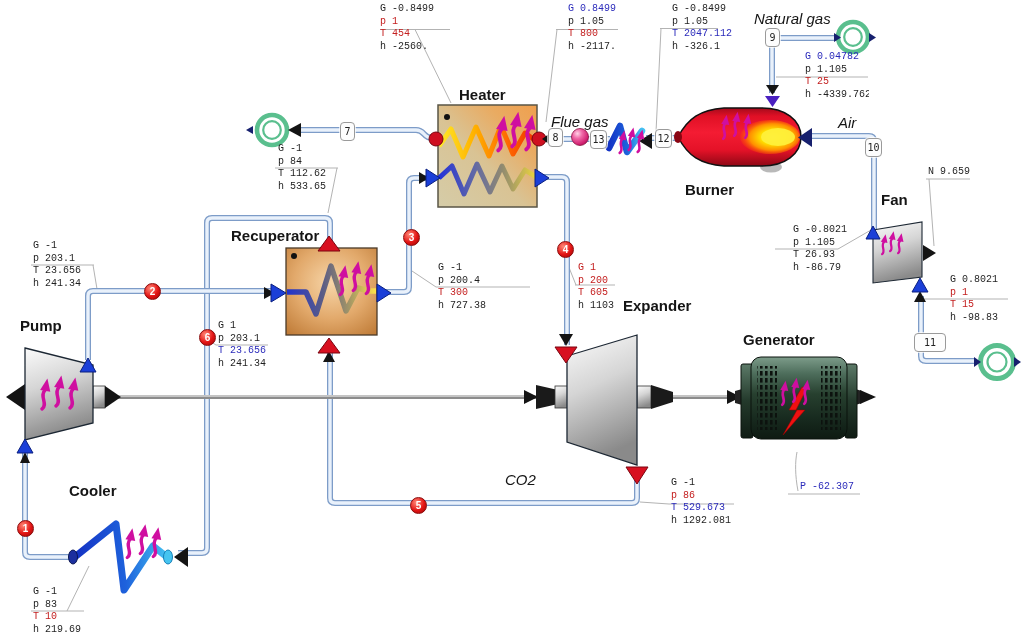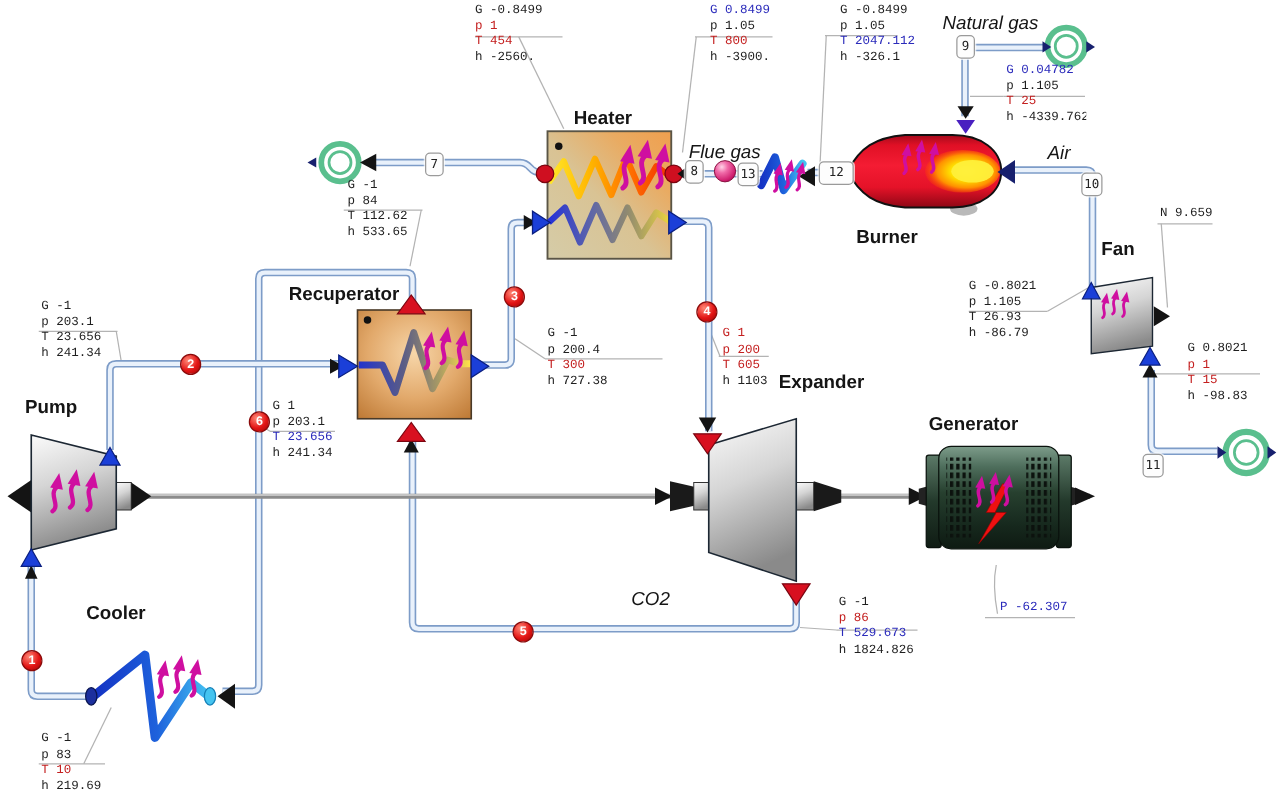--- a/index.html
+++ b/index.html
@@ -345,35 +345,35 @@
 <div class="slabel" style="left:380px;top:3px;width:56px">
   <span class="c-k">G -0.8499</span>
       <span class="c-r">p 1</span>
   <span class="c-r">T 454</span>
       <span class="c-k">h -2560.</span>
 </div>
 <div class="slabel" style="left:568px;top:3px;width:58px">
   <span class="c-b">G 0.8499</span>
       <span class="c-k">p 1.05</span>
   <span class="c-r">T 800</span>
-      <span class="c-k">h -3900.</span>
+      <span class="c-k">h -2117.</span>
 </div>
 <div class="slabel" style="left:672px;top:3px;width:64px">
   <span class="c-k">G -0.8499</span>
       <span class="c-k">p 1.05</span>
   <span class="c-b">T 2047.112</span>
       <span class="c-k">h -326.1</span>
 </div>
 <div class="slabel" style="left:805px;top:51px;width:64px">
   <span class="c-b">G 0.04782</span>
       <span class="c-k">p 1.105</span>
   <span class="c-r">T 25</span>
       <span class="c-k">h -4339.762</span>
 </div>
-<div class="slabel" style="left:775px;top:224px;width:56px">
+<div class="slabel" style="left:793px;top:224px;width:56px">
   <span class="c-k">G -0.8021</span>
       <span class="c-k">p 1.105</span>
   <span class="c-k">T 26.93</span>
       <span class="c-k">h -86.79</span>
 </div>
 <div class="slabel" style="left:928px;top:166px;width:48px">
   <span class="c-k">N 9.659</span>
 </div>
 <div class="slabel" style="left:950px;top:274px;width:54px">
   <span class="c-k">G 0.8021</span>
@@ -408,21 +408,21 @@
 <div class="slabel" style="left:578px;top:262px;width:48px">
   <span class="c-r">G 1</span>
       <span class="c-r">p 200</span>
   <span class="c-r">T 605</span>
       <span class="c-k">h 1103</span>
 </div>
 <div class="slabel" style="left:671px;top:477px;width:66px">
   <span class="c-k">G -1</span>
       <span class="c-r">p 86</span>
   <span class="c-b">T 529.673</span>
-      <span class="c-k">h 1824.826</span>
+      <span class="c-k">h 1292.081</span>
 </div>
 <div class="slabel" style="left:33px;top:586px;width:52px">
   <span class="c-k">G -1</span>
       <span class="c-k">p 83</span>
   <span class="c-r">T 10</span>
       <span class="c-k">h 219.69</span>
 </div>
 <div class="slabel" style="left:800px;top:481px;width:60px">
   <span class="c-b">P -62.307</span>
 </div>
@@ -430,16 +430,16 @@
 <div class="nodeR" style="left:17px;top:520px">1</div>
 <div class="nodeR" style="left:144px;top:283px">2</div>
 <div class="nodeR" style="left:403px;top:229px">3</div>
 <div class="nodeR" style="left:557px;top:241px">4</div>
 <div class="nodeR" style="left:410px;top:497px">5</div>
 <div class="nodeR" style="left:199px;top:329px">6</div>
 <div class="nodeB" style="left:340px;top:122px">7</div>
 <div class="nodeB" style="left:548px;top:128px">8</div>
 <div class="nodeB" style="left:765px;top:28px">9</div>
 <div class="nodeB" style="left:865px;top:138px;width:17px">10</div>
-<div class="nodeB" style="left:914px;top:363px;width:17px">11</div>
-<div class="nodeB" style="left:655px;top:129px;width:28px">12</div>
+<div class="nodeB" style="left:914px;top:333px;width:32px">11</div>
+<div class="nodeB" style="left:655px;top:129px;width:17px">12</div>
 <div class="nodeB" style="left:590px;top:130px;width:17px">13</div>
 </div>
 
 </body></html>

